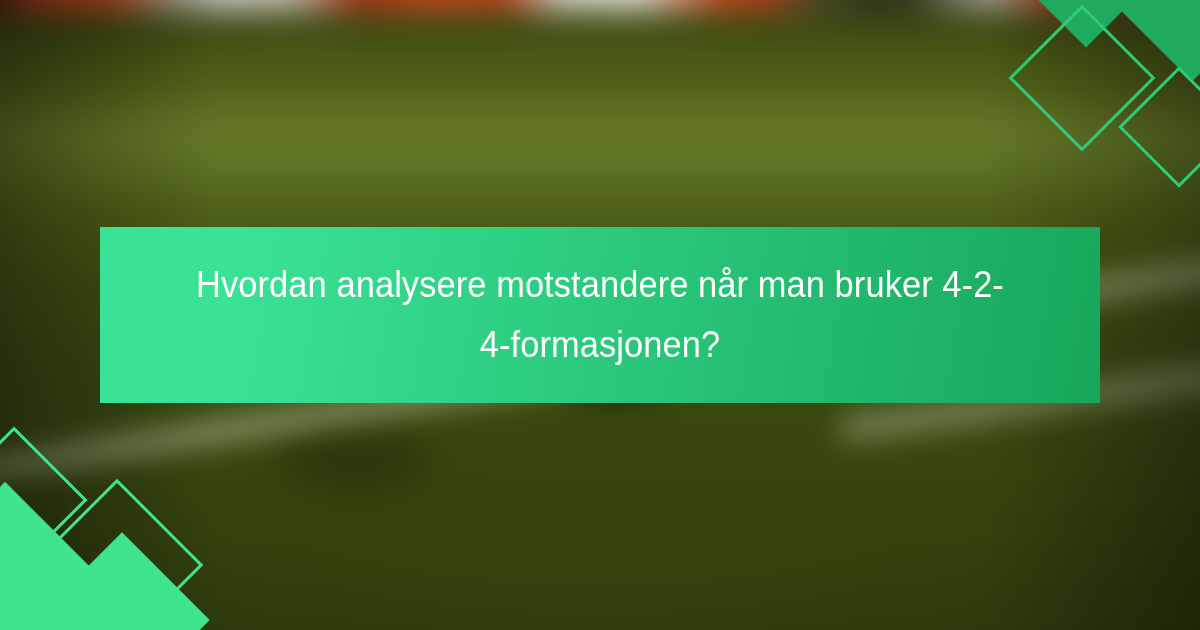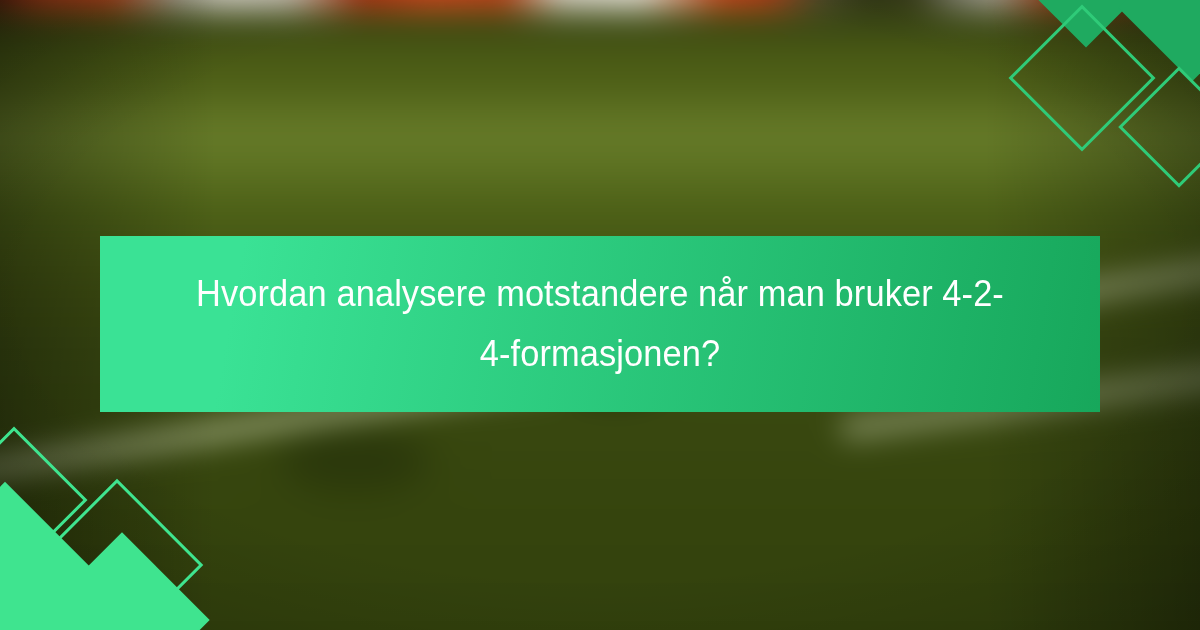--- a/index.html
+++ b/index.html
@@ -134,21 +134,21 @@
   }
 
   
   .deco { position:absolute; }
   .dia-fill { position:absolute; transform:rotate(45deg); }
   .dia-out  { position:absolute; transform:rotate(45deg); background:transparent; }
 
   
   .banner {
     position:absolute;
-    left:100px; top:236px;
+    left:100px; top:227px;
     width:1000px; height:176px;
     display:flex;
     align-items:center;
     justify-content:center;
     padding:0 52px;
   }
   .banner-title {
     width:100%;
     text-align:center;
     color:#ffffff;

